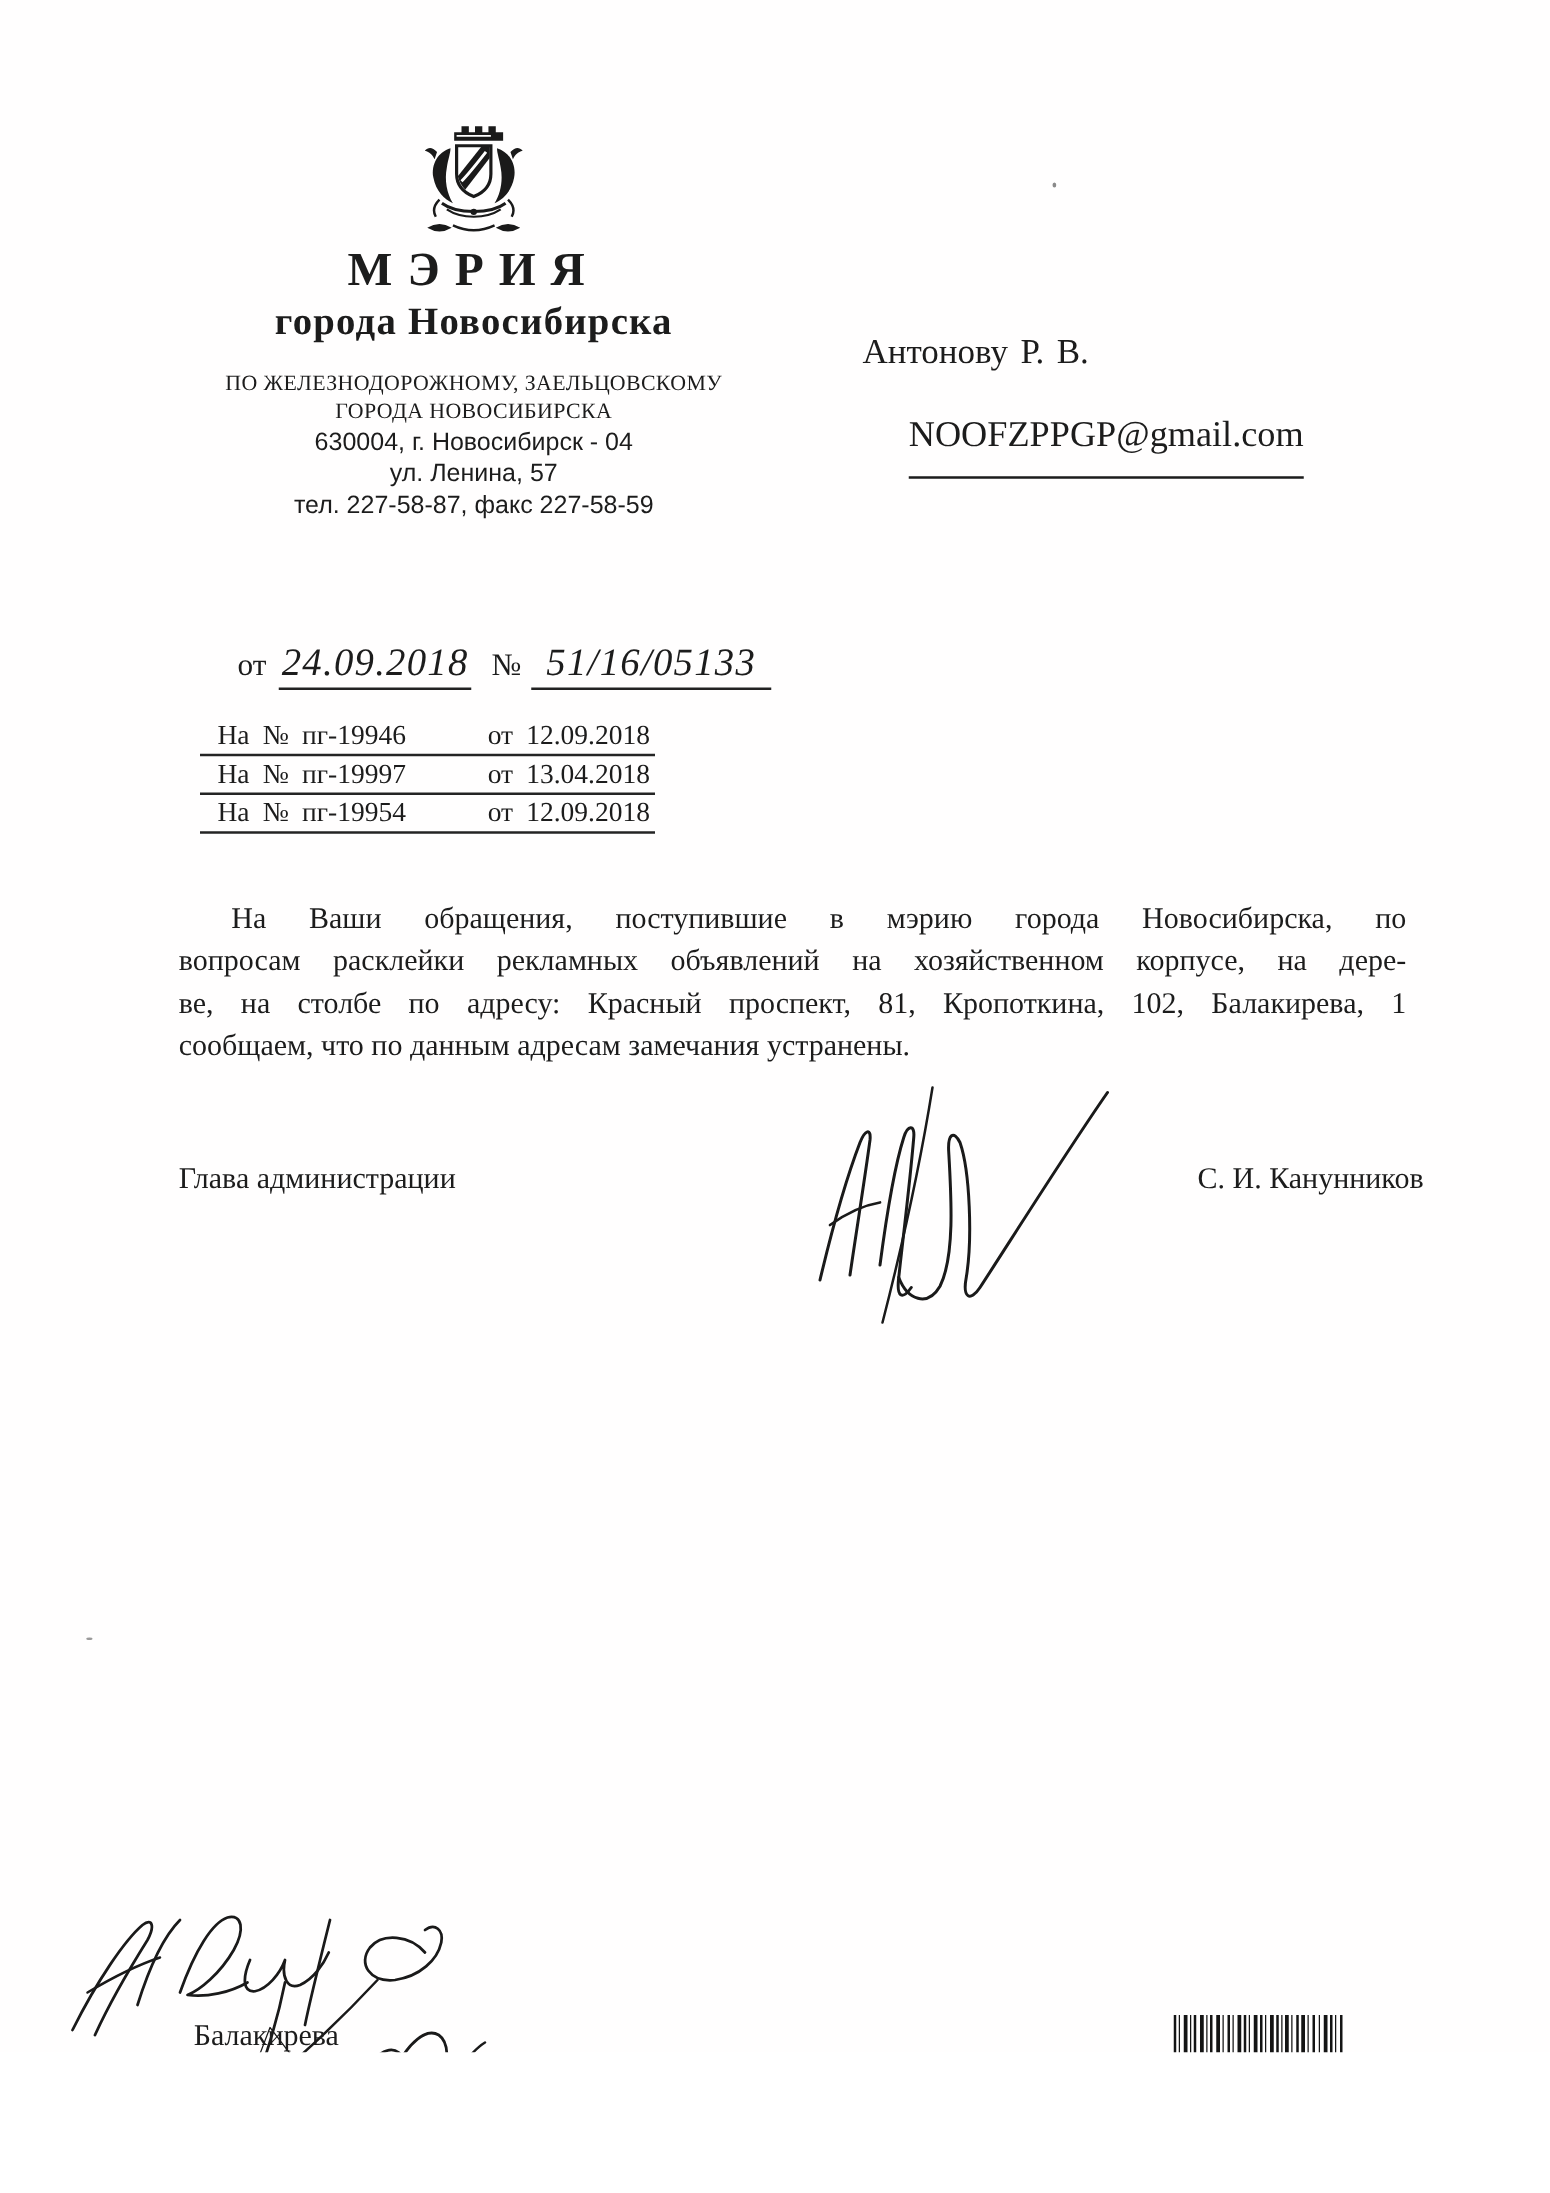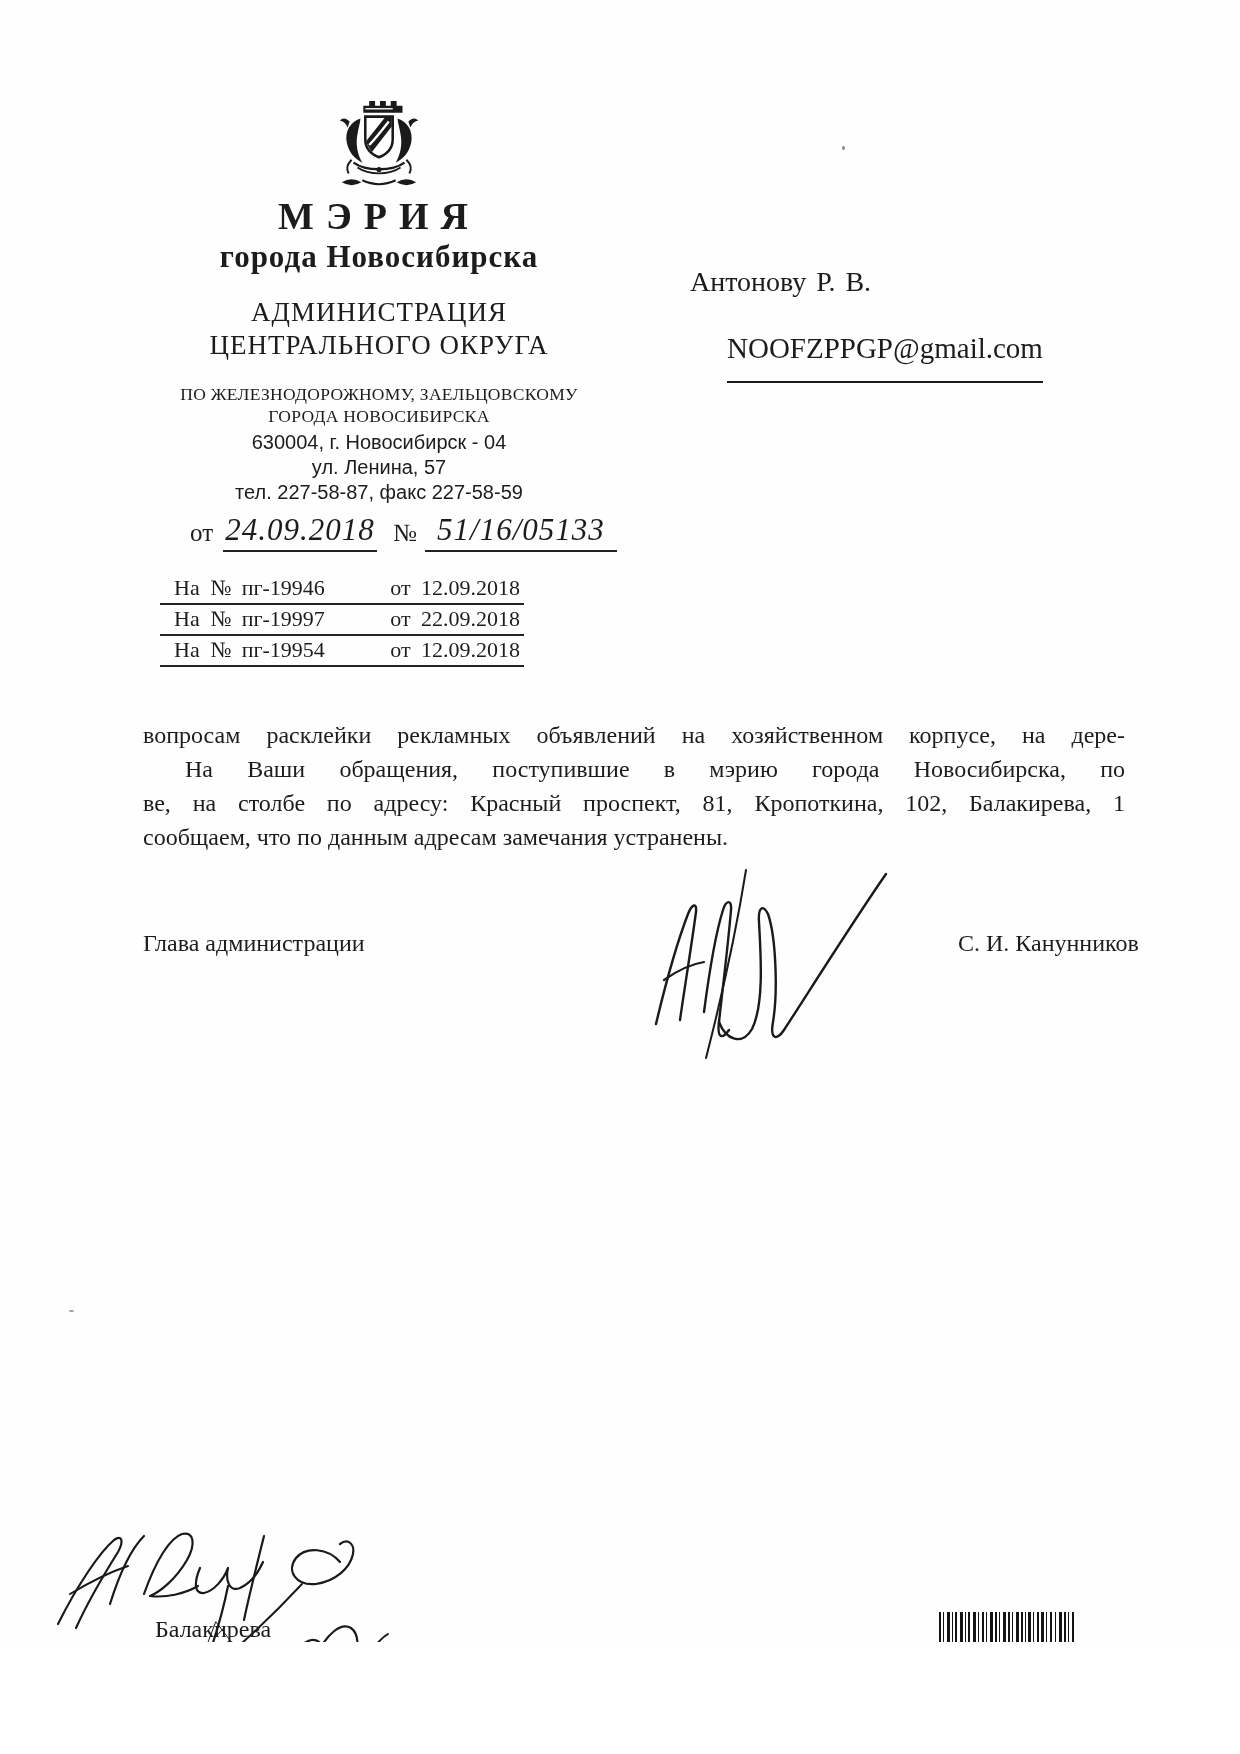--- a/index.html
+++ b/index.html
@@ -109,24 +109,20 @@
       <path d="M28 71 C40 79 60 79 72 71" stroke="#1a1a1a" stroke-width="1.8" fill="none"></path>
       <path d="M22 63 q-7 7 -3 14 M78 63 q7 7 3 14" stroke="#1a1a1a" stroke-width="2" fill="none"></path>
       <circle cx="50" cy="73" r="2.6" fill="#1a1a1a"></circle>
       <path d="M12 86 q10 -6 20 0 q-10 6 -20 0 Z M68 86 q10 -6 20 0 q-10 6 -20 0 Z" fill="#1a1a1a"></path>
       <path d="M33 84 q17 8 34 0" stroke="#1a1a1a" stroke-width="2" fill="none"></path>
     </svg>
 
     <div class="org1">МЭРИЯ</div>
     <div class="org2">города Новосибирска</div>
 
-    <div class="admin">
-      <div>АДМИНИСТРАЦИЯ</div>
-      <div>ЦЕНТРАЛЬНОГО ОКРУГА</div>
-    </div>
 
     <div class="districts">
       <div>ПО ЖЕЛЕЗНОДОРОЖНОМУ, ЗАЕЛЬЦОВСКОМУ</div>
       <div>ГОРОДА НОВОСИБИРСКА</div>
     </div>
 
     <div class="addr">
       <div>630004, г. Новосибирск - 04</div>
       <div>ул. Ленина, 57</div>
       <div>тел. 227-58-87, факс 227-58-59</div>
@@ -140,34 +136,34 @@
     <span class="hw-slot slot-num"><span class="hand">51/16/05133</span></span>
   </div>
 
   <div class="abs refs">
     <div class="ref-row">
       <span>На № пг-19946</span>
       <span>от 12.09.2018</span>
     </div>
     <div class="ref-row">
       <span>На № пг-19997</span>
-      <span>от 22.09.2018</span>
+      <span>от 13.04.2018</span>
     </div>
     <div class="ref-row">
       <span>На № пг-19954</span>
       <span>от 12.09.2018</span>
     </div>
   </div>
 
   <div class="abs addressee-name">Антонову Р. В.</div>
   <div class="abs addressee-email">NOOFZPPGP@gmail.com</div>
 
   <div class="abs body-text">
+    <div class="body-line first">На Ваши обращения, поступившие в мэрию города Новосибирска, по</div>
     <div class="body-line">вопросам расклейки рекламных объявлений на хозяйственном корпусе, на дере-</div>
-    <div class="body-line first">На Ваши обращения, поступившие в мэрию города Новосибирска, по</div>
     <div class="body-line">ве, на столбе по адресу: Красный проспект, 81, Кропоткина, 102, Балакирева, 1</div>
     <div class="body-line last">сообщаем, что по данным адресам замечания устранены.</div>
   </div>
 
   <div class="abs position-title">Глава администрации</div>
   <div class="abs signer-name">С. И. Канунников</div>
 
   <svg class="abs sig-main sig" width="290" height="210" viewBox="0 0 290 210">
     <path d="M 38 162 C 48 120 60 78 70 52 C 74 42 79 40 78 50 C 74 80 66 130 62 158" stroke-width="2.4"></path>
     <path d="M 46 118 C 60 108 74 102 86 100" stroke-width="2.2"></path>

